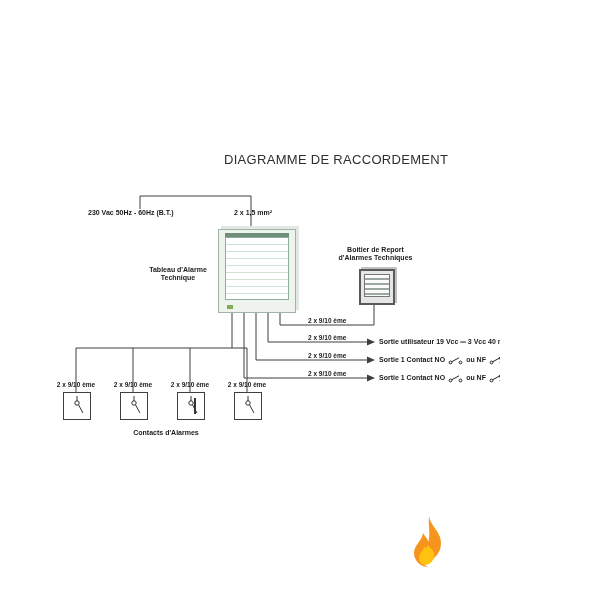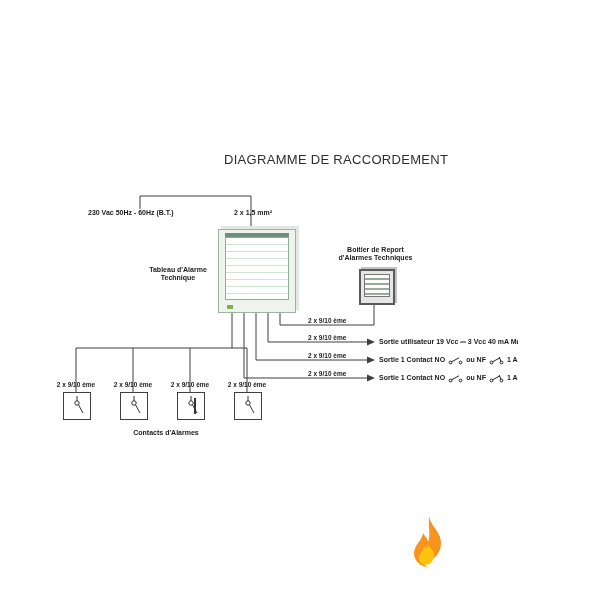--- a/index.html
+++ b/index.html
@@ -1,17 +1,17 @@
 <!DOCTYPE html>
 <html><head>
 <meta charset="utf-8">
 <style>
   html,body{margin:0;padding:0;background:#fff;}
   #stage{position:relative;width:500px;height:600px;background:#ffffff;
-         font-family:"Liberation Sans",sans-serif;color:#1a1a1a;overflow:hidden;padding-left:18px;}
+         font-family:"Liberation Sans",sans-serif;color:#1a1a1a;overflow:hidden;}
   .abs{position:absolute;}
   .t7{font-size:7px;font-weight:bold;line-height:1.2;white-space:nowrap;color:#1a1a1a;}
   .t65{font-size:6.5px;font-weight:bold;line-height:1.2;white-space:nowrap;color:#1a1a1a;}
   .center{text-align:center;}
   .title{font-size:13px;color:#2e2e2e;letter-spacing:.3px;white-space:nowrap;}
   .flexrow{display:flex;align-items:center;gap:3px;}
   .panel-outer{left:218px;top:229px;width:76px;height:82px;background:#eef3ee;
     border:1px solid #9fb3a4;box-shadow:3px -3px 0 #e3e8e3;}
   .panel-inner{position:absolute;left:6px;top:7px;right:6px;bottom:12px;background:
     repeating-linear-gradient(180deg,#ffffff 0px,#ffffff 6px,#cfe2d4 6px,#cfe2d4 7px);

